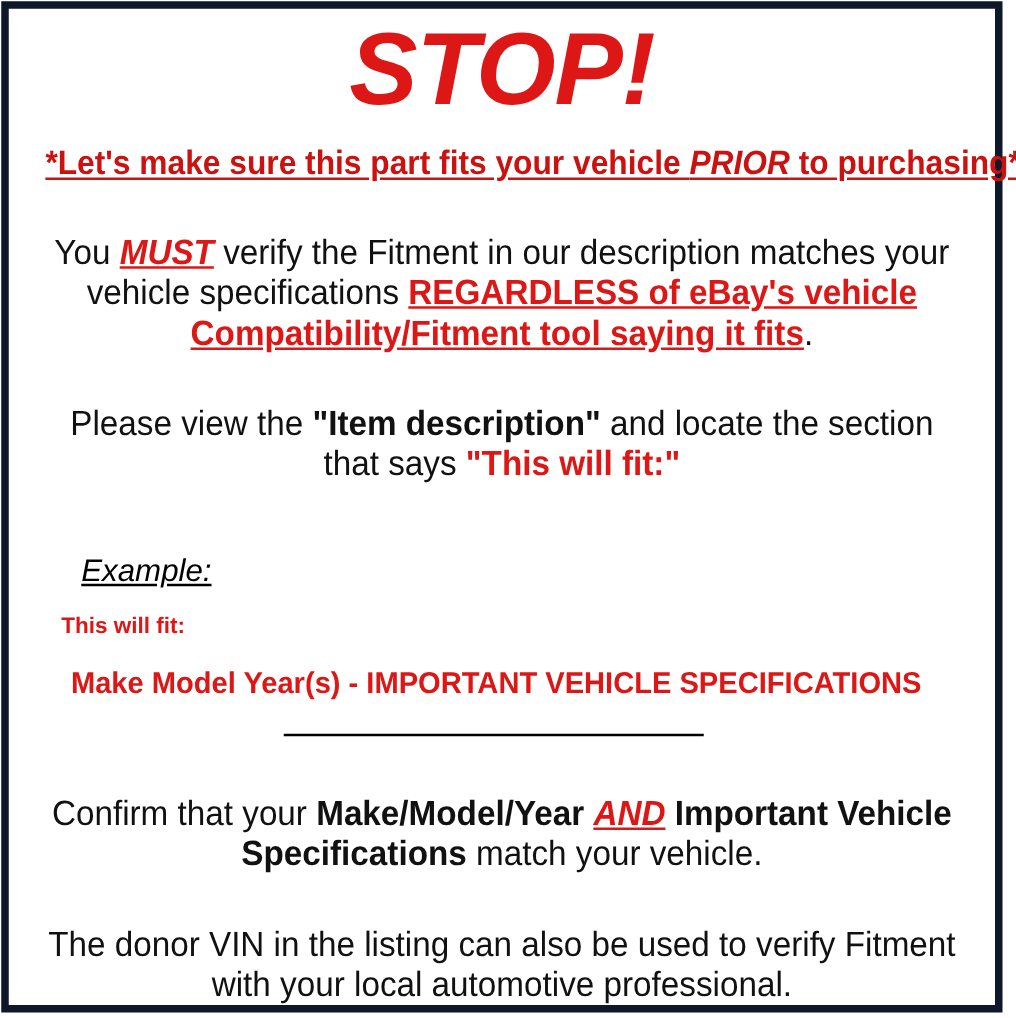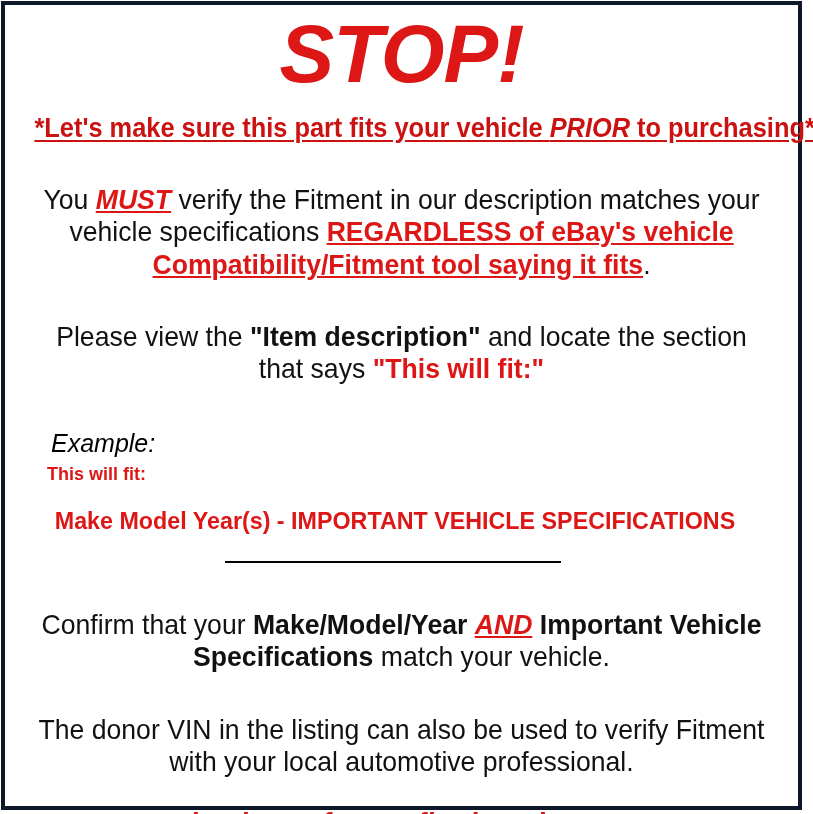--- a/index.html
+++ b/index.html
@@ -14,21 +14,21 @@
     overflow: hidden;
   }
 
   .notice-frame {
     position: absolute;
     left: 1px;
     top: 1px;
     width: 801px;
     height: 809px;
     box-sizing: border-box;
-    border: 4px solid #0f172a;
+    border: 6px solid #0f172a;
     background: #ffffff;
   }
 
   .notice-body {
     width: 100%;
     height: 100%;
     box-sizing: border-box;
     padding: 0 6px;
     text-align: center;
     color: #000000;
@@ -90,24 +90,25 @@
     text-underline-offset: 2px;
   }
 
   
   .example-block {
     text-align: left;
     padding-left: 36px;
     padding-top: 40px;
   }
   .example-label {
-    margin: 4px;
+    margin: 16px;
     font-size: 25px;
     font-style: italic;
     color: #000000;
+    text-decoration: underline;
     text-underline-offset: 2px;
     display: inline-block;
   }
   .example-fit {
     margin: 0;
     padding-top: 2px;
     font-size: 18px;
     font-weight: bold;
     color: #dd1616;
   }

